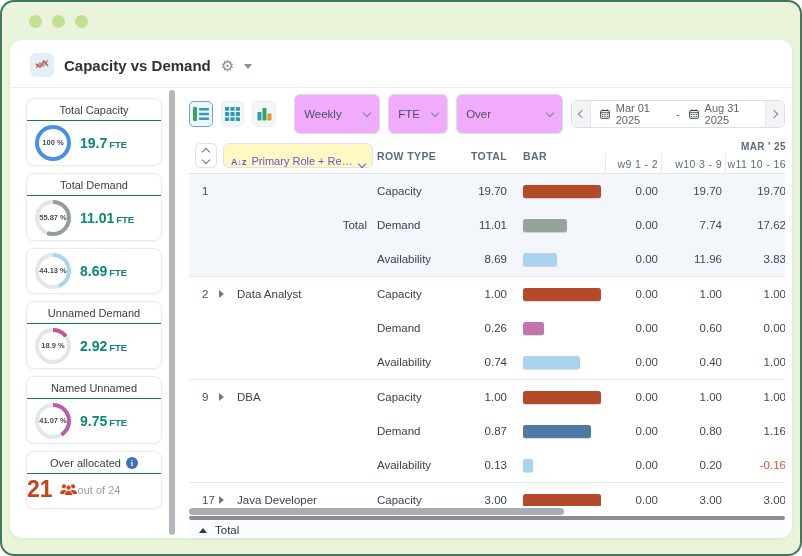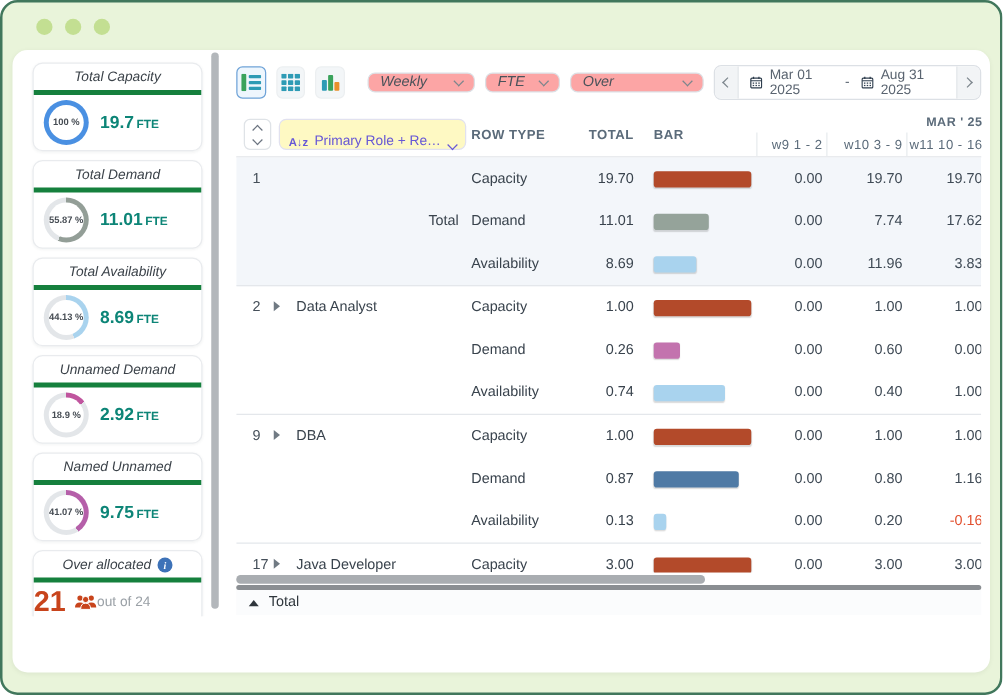--- a/index.html
+++ b/index.html
@@ -27,21 +27,21 @@
 
   
   .content { display: flex; height: 453px; overflow: hidden; }
 
   
   .sidebar { width: 157px; padding: 10px 0 0 16px; overflow: hidden; }
   .card { width: 136px; background: #fff; border: 1px solid #e9ebee; border-radius: 8px;
           margin-bottom: 7px; box-shadow: 0 1px 2px rgba(40,50,60,.05); }
   .card-head { display: flex; align-items: center; justify-content: center; gap: 5px;
                font-size: 11px; color: #3b4249; padding: 5px 4px 4px 4px;
-               border-bottom: 4px solid #15803d; font-style: italic; }
+               border-bottom: 1px solid #15803d; }
   .card-body { display: flex; align-items: center; gap: 9px; padding: 4px 8px 5px 8px; height: 44px; }
   .ring { width: 36px; height: 36px; border-radius: 50%; position: relative; flex: none;
           display: flex; align-items: center; justify-content: center; }
   .ring::before { content: ""; position: absolute; inset: 4px; background: #fff; border-radius: 50%; }
   .ring span { position: relative; font-size: 7.5px; font-weight: bold; color: #474d54; }
   .kpi-val { font-size: 14px; font-weight: bold; color: #0d8577; }
   .kpi-unit { font-size: 9.5px; font-weight: bold; color: #0d8577; margin-left: 2px; }
 
   .oa-body { display: flex; align-items: center; padding: 3px 0 6px 0; }
   .oa-row { display: flex; align-items: center; gap: 6px; }
@@ -53,23 +53,23 @@
 
   .v-scrollbar { width: 6px; background: #b3b7bb; border-radius: 3px; margin: 2px 4px 6px 2px; }
 
   
   .main { flex: 1; padding: 12px 7px 0 10px; display: flex; flex-direction: column; overflow: hidden; }
 
   .toolbar { display: flex; align-items: center; gap: 8px; height: 28px; margin-bottom: 10px; }
   .view-btn { width: 27px; height: 26px; border-radius: 5px; background: #f3f6f8; border: 1px solid #eceff1;
               display: flex; align-items: center; justify-content: center; }
   .view-btn.sel { border: 1.5px solid #6fa3d8; background: #eef6fd; }
-  .select { height: 16px; background: #fca5a5; border: 1px solid #dcе0e5; border: 1px solid #dce0e5;
+  .select { height: 40px; background: #f0abfc; border: 1px solid #dcе0e5; border: 1px solid #dce0e5;
             border-radius: 6px; display: flex; align-items: center; justify-content: space-between;
-            padding: 0 9px; font-size: 11.5px; color: #4a525a; font-style: italic; }
+            padding: 0 9px; font-size: 11.5px; color: #4a525a; }
   .sel-weekly { width: 96px; margin-left: 10px; } .sel-fte { width: 66px; } .sel-range { width: 120px; }
   .chev { width: 6px; height: 6px; border-right: 1.5px solid #7d868d; border-bottom: 1.5px solid #7d868d;
           transform: rotate(45deg); margin-top: -3px; }
   .chev.left  { transform: rotate(135deg); margin: 0 0 0 2px; }
   .chev.right { transform: rotate(-45deg); margin: 0 2px 0 0; }
 
   .datebox { height: 28px; display: flex; align-items: center; background: #fff;
              border: 1px solid #dce0e5; border-radius: 6px; overflow: hidden; }
   .date-nav { width: 22px; height: 100%; display: flex; align-items: center; justify-content: center;
               background: #f2f4f6; }
@@ -131,20 +131,31 @@
 
 <div class="frame">
   <div class="dots">
     <span class="dot"></span>
     <span class="dot"></span>
     <span class="dot"></span>
   </div>
 
   <div class="window">
 
+    <div class="titlebar">
+      <span class="app-icon">
+        <svg width="16" height="16" viewBox="0 0 16 16">
+          <polyline points="2,11 6,6 9,9 14,3" fill="none" stroke="#9aa3ac" stroke-width="1.6"></polyline>
+          <polyline points="2,7 6,10 10,4 14,9" fill="none" stroke="#d9534f" stroke-width="1.6"></polyline>
+        </svg>
+      </span>
+      <span class="page-title">Capacity vs Demand</span>
+      <span class="gear">⚙</span>
+      <span class="caret-down"></span>
+    </div>
 
     <div class="content">
 
       <aside class="sidebar">
         <div id="cards">
             <div class="card">
               <div class="card-head">Total Capacity</div>
               <div class="card-body">
                 <div class="ring" style="background: rgb(74, 144, 226);">
                   <span>100 %</span>
@@ -155,21 +166,20 @@
             <div class="card">
               <div class="card-head">Total Demand</div>
               <div class="card-body">
                 <div class="ring" style="background: conic-gradient(rgb(147, 158, 151) 55.87%, rgb(227, 230, 233) 0deg);">
                   <span>55.87 %</span>
                 </div>
                 <div><span class="kpi-val">11.01</span><span class="kpi-unit">FTE</span></div>
               </div>
             </div>
             <div class="card">
-              <div class="card-head">Total Availability</div>
               <div class="card-body">
                 <div class="ring" style="background: conic-gradient(rgb(169, 211, 238) 44.13%, rgb(227, 230, 233) 0deg);">
                   <span>44.13 %</span>
                 </div>
                 <div><span class="kpi-val">8.69</span><span class="kpi-unit">FTE</span></div>
               </div>
             </div>
             <div class="card">
               <div class="card-head">Unnamed Demand</div>
               <div class="card-body">

